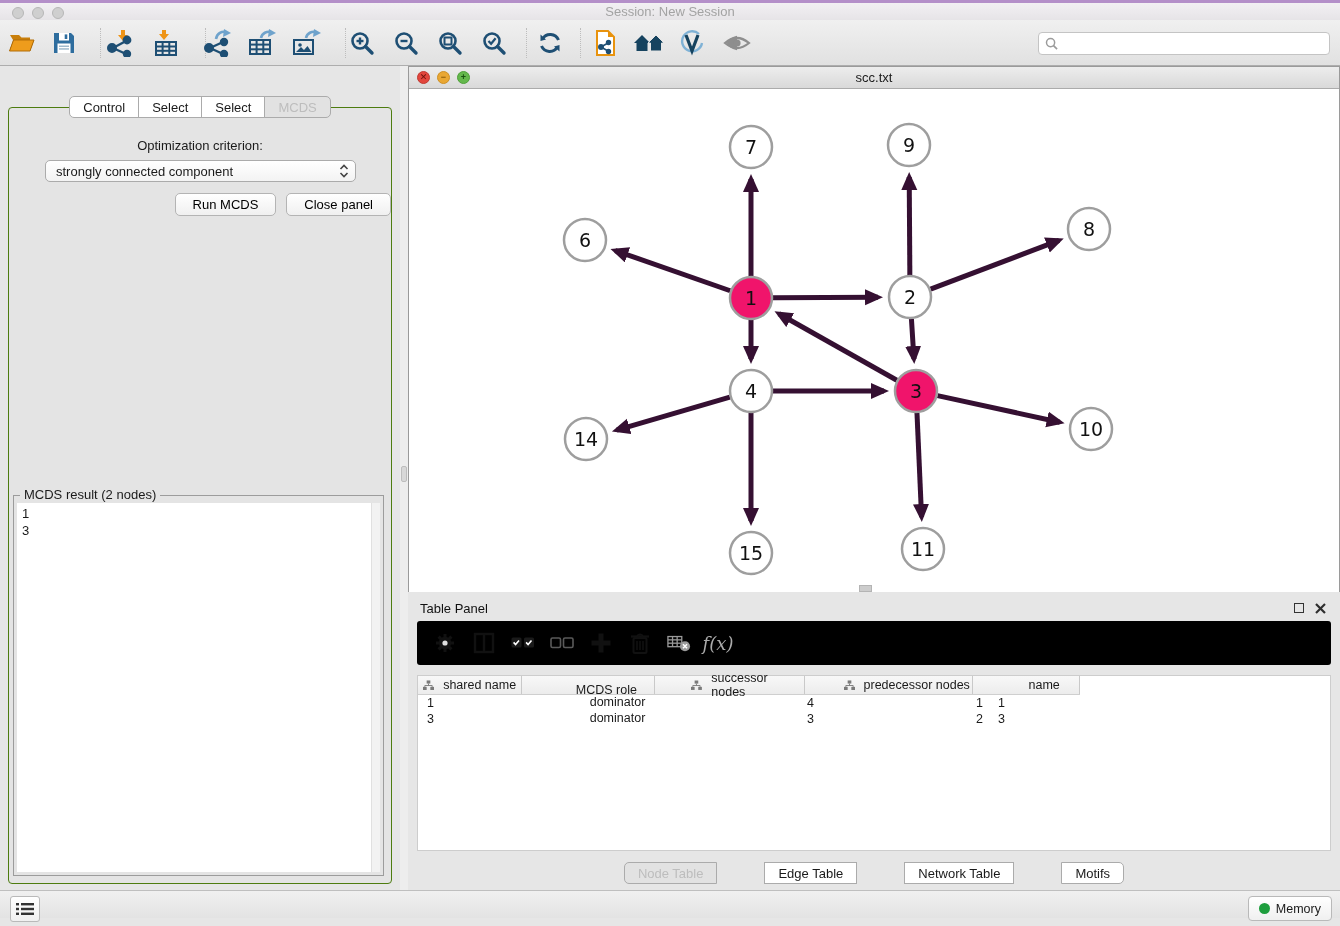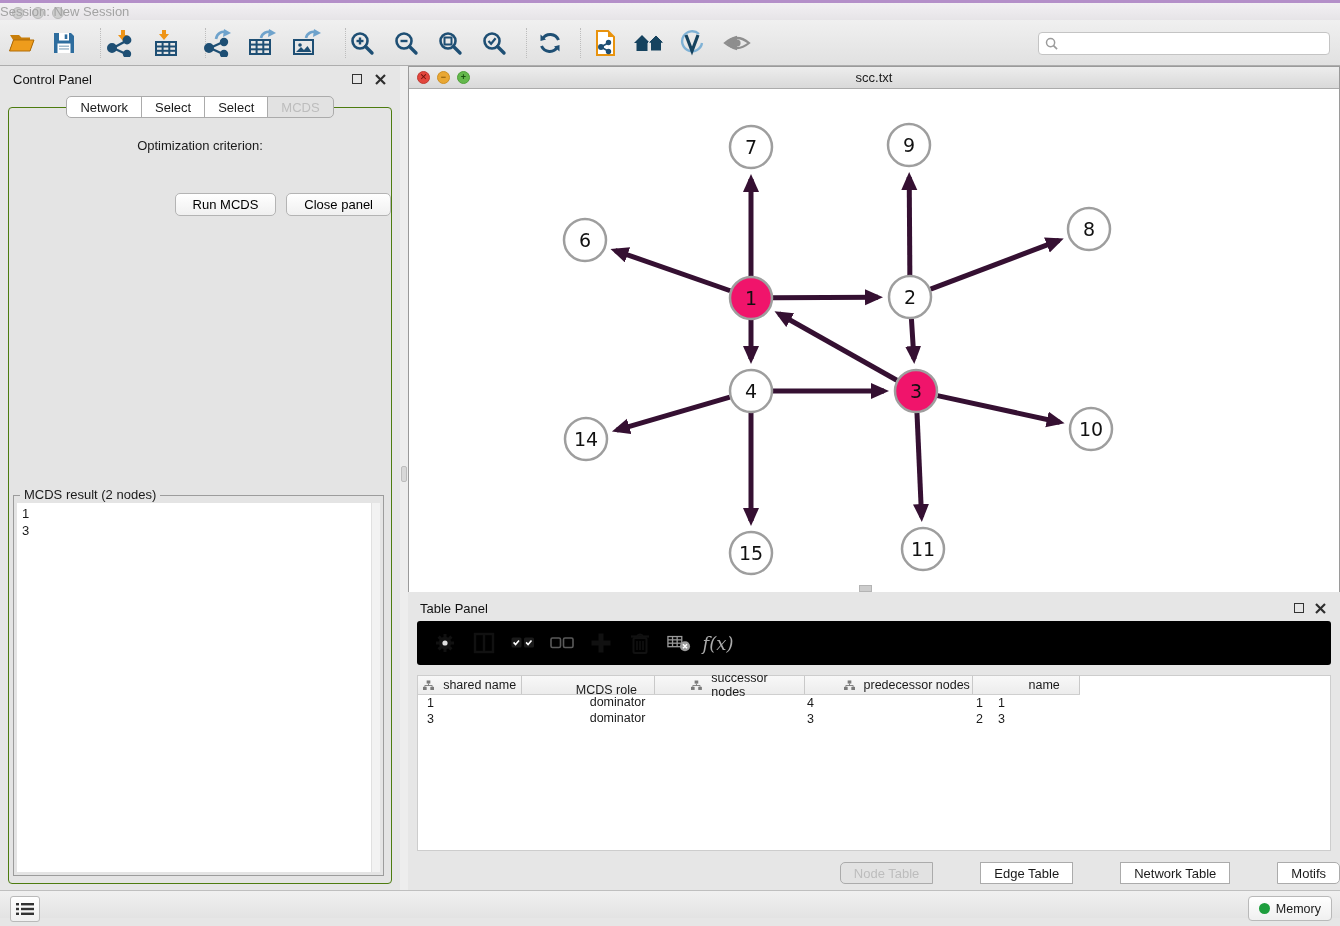--- a/index.html
+++ b/index.html
@@ -2,21 +2,21 @@
 <html><head>
 <meta charset="utf-8">
 <style>
   * { margin:0; padding:0; box-sizing:border-box; }
   html,body { width:1340px; height:926px; overflow:hidden; font-family:"Liberation Sans","DejaVu Sans",sans-serif; background:#E6E6E6; position:relative; font-size:13px; color:#1A1A1A; }
 
   
   .titlebar { position:absolute; top:0; left:0; width:1340px; height:20px; border-top:3px solid #B48FC9; background:linear-gradient(#F2F0F3,#E6E4E7); }
   .tl-group { position:absolute; left:12px; top:4px; display:flex; gap:8px; }
   .tl { width:12px; height:12px; border-radius:50%; background:#CFCFCF; border:1px solid #B7B7B7; }
-  .main-title { position:absolute; left:0; right:0; top:1px; text-align:left; color:#A3A3A3; font-size:13px; }
+  .main-title { position:absolute; left:0; right:0; top:1px; text-align:center; color:#A3A3A3; font-size:13px; }
 
   
   .toolbar { position:absolute; top:20px; left:0; width:1340px; height:46px; background:linear-gradient(#F0F0F0,#E1E1E1); border-bottom:1px solid #ADADAD; }
   .tbi { position:absolute; top:7px; width:32px; height:32px; display:flex; align-items:center; justify-content:center; cursor:default; }
   .tsep { position:absolute; top:8px; height:30px; border-left:1px dotted #BDBDBD; }
   .searchbox { position:absolute; right:10px; top:12px; width:292px; height:23px; background:#FFF; border:1px solid #C4C4C4; border-radius:4px; display:flex; align-items:center; padding-left:6px; gap:4px; }
   .searchbox input { border:none; outline:none; flex:1; height:19px; font-size:13px; background:transparent; }
 
   
   .control-panel { position:absolute; left:0; top:66px; width:400px; height:824px; background:#E6E6E6; }
@@ -63,21 +63,21 @@
   .tpi { width:24px; height:24px; display:flex; align-items:center; justify-content:center; }
   .fx { font-family:"DejaVu Serif",serif; font-style:italic; color:#ABABAB; font-size:18px; }
   .tp-table { position:absolute; left:9px; right:9px; top:80px; height:176px; background:#FFF; border:1px solid #CDCDCD; }
   .tp-header { display:flex; height:19px; background:linear-gradient(#F8F8F8,#ECECEC); border-bottom:1px solid #CFCFCF; width:662px;gap:36px; }
   .tp-col { display:flex; align-items:center; justify-content:center; gap:9px; border-right:1px solid #C9C9C9; font-size:12.5px; }
   .tp-row { display:flex; height:16px; width:662px; font-size:12.5px; }
   .tp-cell { display:flex; align-items:center; }
   .w0 { width:133px; } .w1 { width:124px;flex-direction:column; } .w2 { width:145px; } .w3 { width:169px; } .w4 { width:90px; }
   .al { justify-content:flex-start; padding-left:9px; }
   .ar { justify-content:flex-end; padding-right:6px; }
-  .tp-tabs { position:absolute; bottom:6px; left:0; right:0; display:flex; justify-content:flex-end;gap:48px; }
+  .tp-tabs { position:absolute; bottom:6px; left:0; right:0; display:flex; justify-content:center;gap:48px; }
 
   
   .statusbar { position:absolute; top:890px; left:0; width:1340px; height:28px; background:linear-gradient(#F0F0F0,#E3E3E3); border-top:1px solid #BFBFBF; }
   .sb-left { position:absolute; left:10px; top:5px; width:30px; height:26px; background:linear-gradient(#FFFFFF,#F0F0F0); border:1px solid #B9B9B9; border-radius:3px; display:flex; align-items:center; justify-content:center; }
   .sb-mem { position:absolute; right:8px; top:5px; height:25px; background:linear-gradient(#FFFFFF,#F0F0F0); border:1px solid #B9B9B9; border-radius:4px; display:flex; align-items:center; gap:6px; padding:0 10px; font-size:12.5px; }
   .mem-dot { width:11px; height:11px; border-radius:50%; background:#1E9E3E; }
 </style>
 </head>
 <body>
 
@@ -251,44 +251,43 @@
   <div class="searchbox">
     <svg width="13" height="13" viewBox="0 0 14 14">
       <circle cx="6" cy="6" r="4.4" fill="none" stroke="#9B9B9B" stroke-width="1.6"></circle>
       <line x1="9.2" y1="9.2" x2="13" y2="13" stroke="#9B9B9B" stroke-width="1.8"></line>
     </svg>
     <input type="text" placeholder="" style="">
   </div>
 </div>
 
 <div class="control-panel">
-  <div class="panel-head">
-    <span class="panel-title">Control Panel</span>
-    <span class="float-btn" style="right:38px"></span>
-    <svg class="close-btn" style="right:14px" viewBox="0 0 11 11">
-      <line x1="1" y1="1" x2="10" y2="10" stroke="#2E2E2E" stroke-width="2.2"></line>
-      <line x1="10" y1="1" x2="1" y2="10" stroke="#2E2E2E" stroke-width="2.2"></line>
-    </svg>
-  </div>
   <div class="cp-tabs">
     <div class="tab">
-        <span>Network</span>
+        <span>Control</span>
       </div>
     <div class="tab">
         <span>Select</span>
       </div>
     <div class="tab">
         <span>Select</span>
       </div>
     <div class="tab active">
         <span>MCDS</span>
       </div>
   </div>
   <div class="cp-pane">
     <div class="opt-label">Optimization criterion:</div>
+    <div class="dropdown">
+      <span class="dv">strongly connected component</span>
+      <svg width="10" height="14" viewBox="0 0 10 14">
+        <path d="M1.5 5 L5 1.5 L8.5 5" fill="none" stroke="#444" stroke-width="1.6"></path>
+        <path d="M1.5 9 L5 12.5 L8.5 9" fill="none" stroke="#444" stroke-width="1.6"></path>
+      </svg>
+    </div>
     <div class="btn-row">
       <button class="mac-btn">Run MCDS</button>
       <button class="mac-btn">Close panel</button>
     </div>
     <div class="result-group">
       <span class="result-legend">MCDS result (2 nodes)</span>
       <div class="result-text">
         <div class="result-line">1</div>
         <div class="result-line">3</div>
         <div class="result-scroll"></div>

